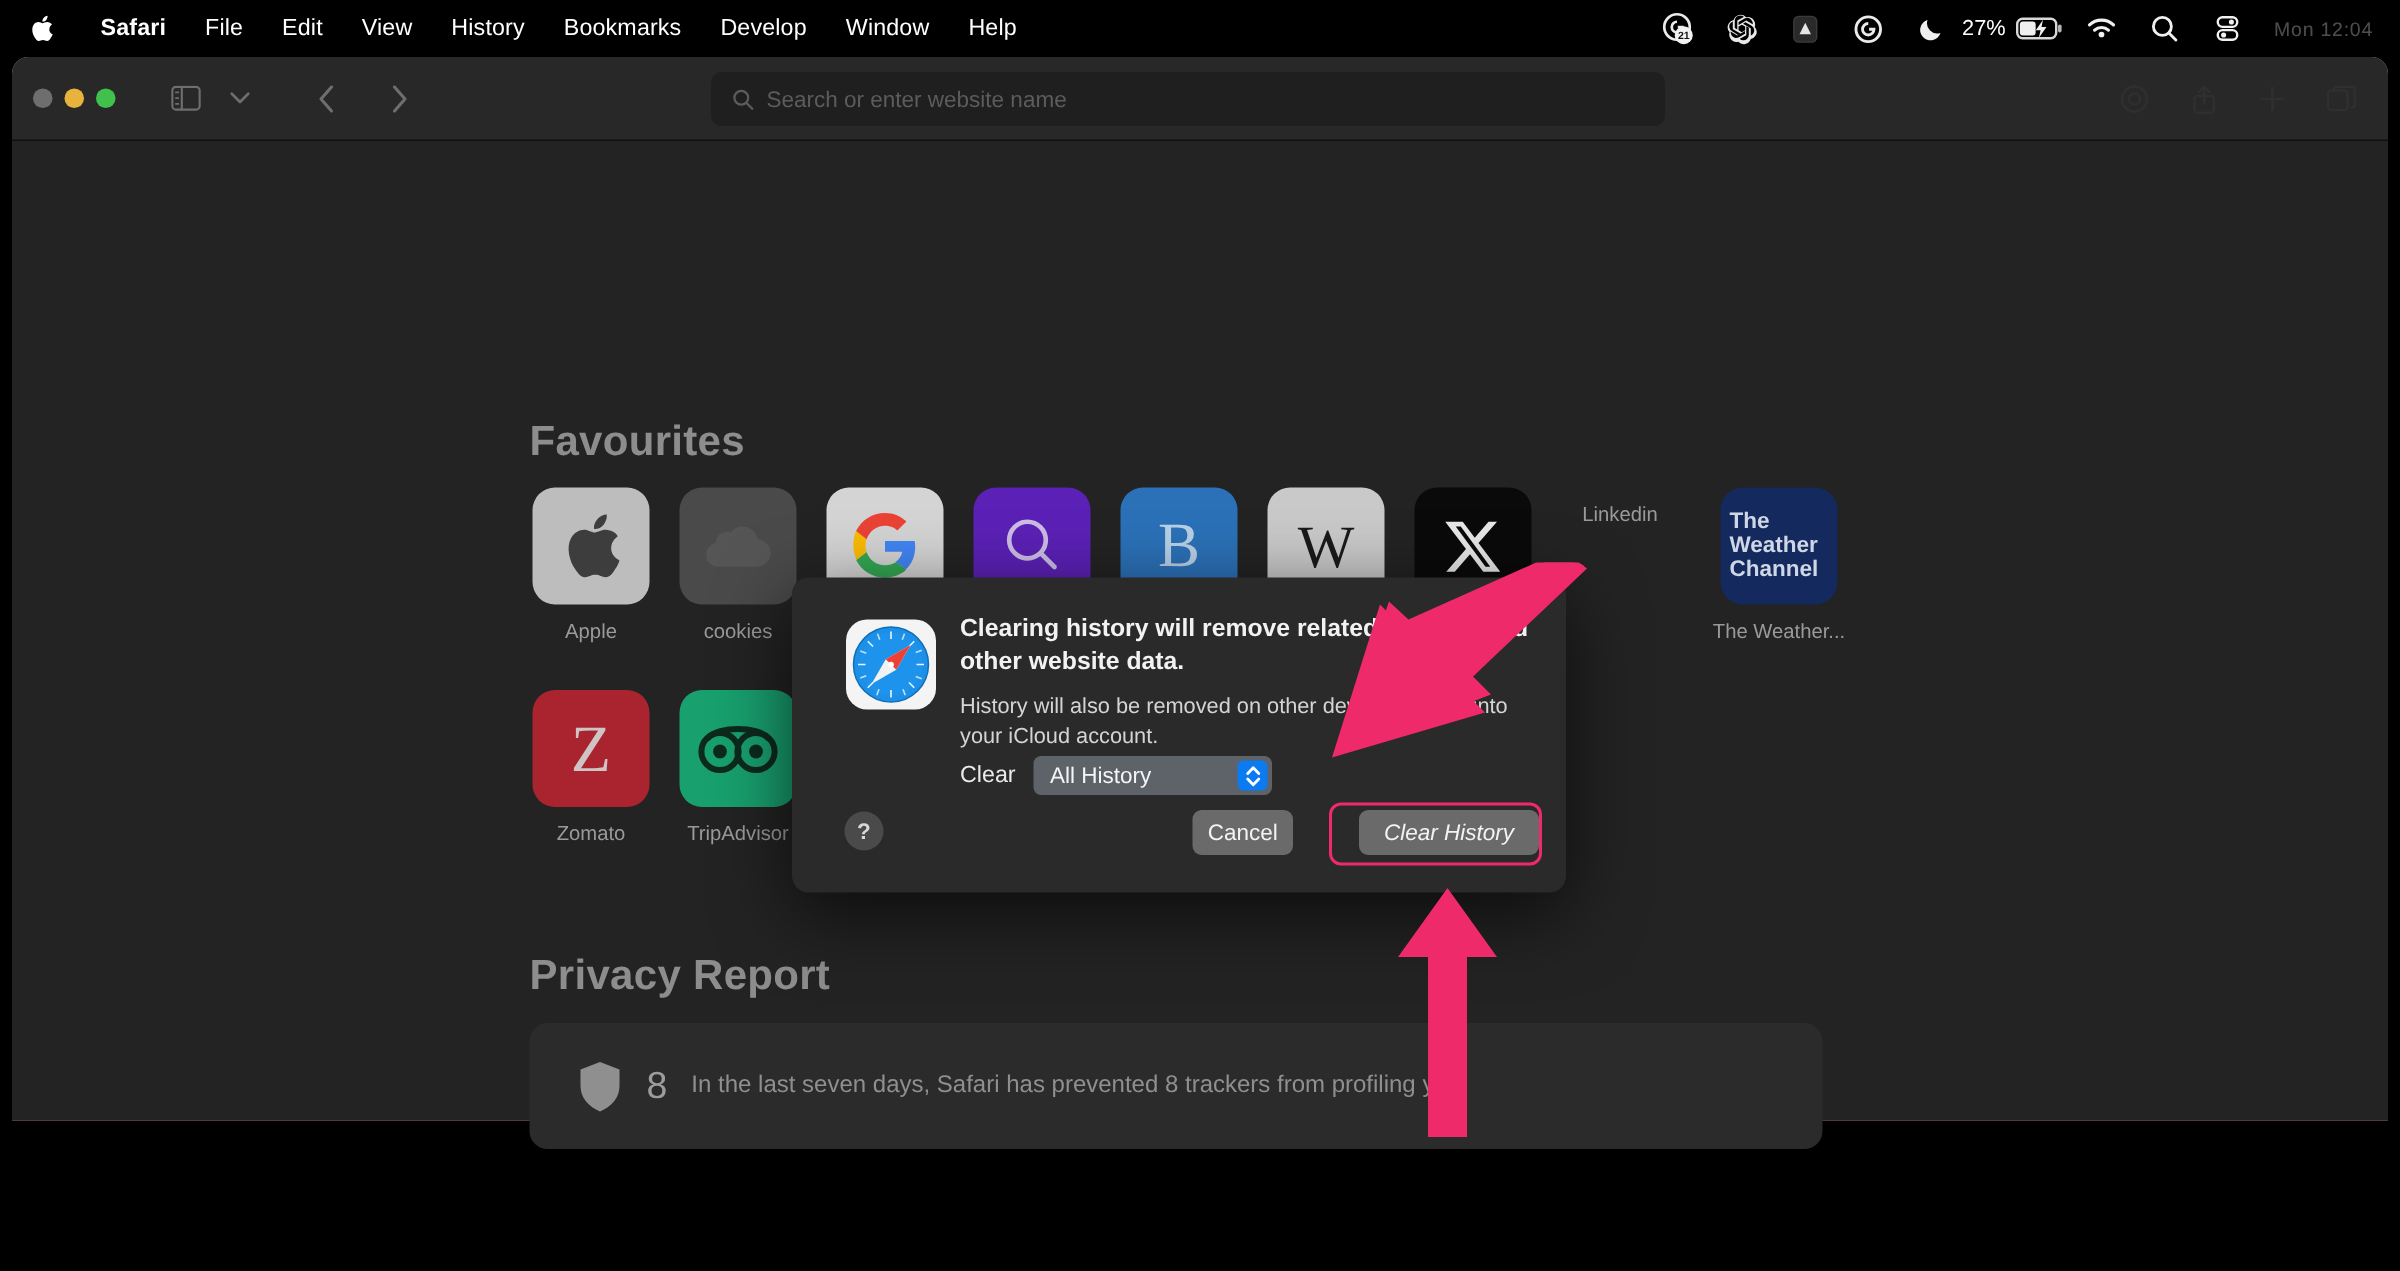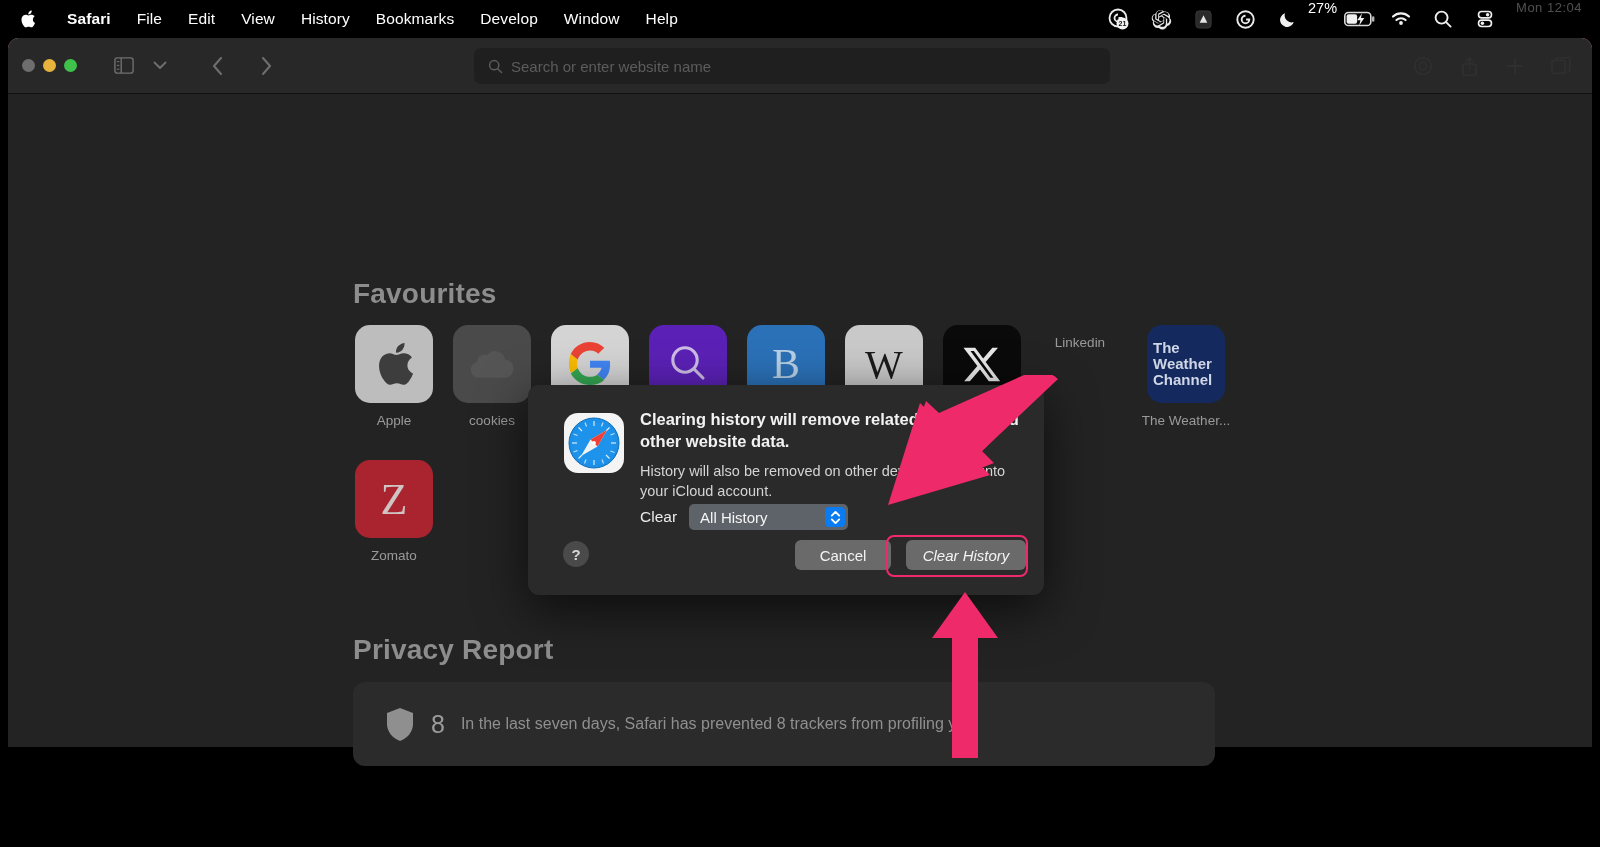--- a/index.html
+++ b/index.html
@@ -14,21 +14,21 @@
   
   .menubar {
     position: absolute; top:0; left:0; width:1600px; height:38px;
     background:#000; display:flex; align-items:center;
     padding-left: 16px; z-index: 60;
   }
   .menubar-left { display:flex; align-items:center; gap:0; }
   .apple-logo { width:22px; height:26px; margin-right:16px; display:flex; align-items:center; justify-content:center; }
   .menu-item { color:#ffffff; font-size:15.5px; padding:0 13px; white-space:nowrap; letter-spacing:0.1px; }
   .menu-item.app { font-weight:bold; }
-  .menubar-right { position:absolute; right:8px; top:0; height:38px; display:flex; align-items:flex-start; gap:0; }
+  .menubar-right { position:absolute; right:8px; top:0; height:38px; display:flex; align-items:center; gap:0; }
   .status-icon { width:42px; height:38px; display:flex; align-items:center; justify-content:center; color:#fff; }
   .status-text { color:#fff; font-size:14.5px; margin-right:3px; }
   .menu-faded { opacity:0.30; font-size:13px; color:#fff; letter-spacing:0.5px; padding:0 10px; }
 
   
   .window {
     position:absolute; top:38px; left:8px; width:1584px; height:709px;
     background:#fca5a5; border-radius:11px 11px 0 0; overflow:hidden;text-align:right;
   }
   .toolbar {
@@ -121,21 +121,21 @@
   }
   .help-btn {
     position:absolute; left:35px; top:156px; width:26px; height:26px; border-radius:50%;
     background:#4a4a4a; color:#d8d8d8; font-size:15px; font-weight:bold;
     display:flex; align-items:center; justify-content:center;
   }
   .dlg-btn {
     position:absolute; height:30px; border-radius:6px; background:#6a6a6a;
     color:#f3f3f3; font-size:15px; display:flex; align-items:center; justify-content:center;
   }
-  #cancel-btn { left:267px; top:155px; width:96px; }
+  #cancel-btn { left:267px; top:155px; width:67px; }
   #clear-btn  { left:378px; top:155px; width:120px;font-style:italic; }
   .hl-box { position:absolute; left:886px; top:535px; width:142px; height:42px; border:2.5px solid #ef2a6a; border-radius:8px; z-index:55; }
 
   
   .arrow-svg { position:absolute; z-index:58; pointer-events:none; }
 </style>
 </head>
 <body>
 
 <div id="root">
@@ -378,20 +378,32 @@
     </div>
     <div class="fav-label two" style="margin:10px auto 0;">The Weather...</div>
   </div>
 
   <div class="fav-grid" style="top:460px;">
     <div class="fav-cell">
       <div class="tile t-zomato">
         <span class="z-letter">Z</span>
       </div>
       <div class="fav-label">Zomato</div>
+    </div>
+    <div class="fav-cell">
+      <div class="tile t-trip">
+        <svg width="54" height="36" viewBox="0 0 54 36">
+          <circle cx="15" cy="20" r="12.4" fill="none" stroke="#0d2a1e" stroke-width="4"></circle>
+          <circle cx="39" cy="20" r="12.4" fill="none" stroke="#0d2a1e" stroke-width="4"></circle>
+          <circle cx="15" cy="20" r="4.6" fill="#0d2a1e"></circle>
+          <circle cx="39" cy="20" r="4.6" fill="#0d2a1e"></circle>
+          <path d="M7 11 C14 3, 40 3, 47 11" fill="none" stroke="#0d2a1e" stroke-width="4" stroke-linecap="round"></path>
+        </svg>
+      </div>
+      <div class="fav-label">TripAdvisor</div>
     </div>
   </div>
 
   <h2 class="section-title" id="privacy-title">Privacy Report</h2>
   <div class="privacy-card">
     <svg width="30" height="35" viewBox="0 0 30 35">
         <path fill="#8f8f8f" d="M15 1 28 6v11c0 8-5.6 14-13 17C7.6 31 2 25 2 17V6L15 1z"></path>
       </svg>
     <span class="privacy-count">8</span>
     <span class="privacy-text">In the last seven days, Safari has prevented 8 trackers from profiling you.</span>

